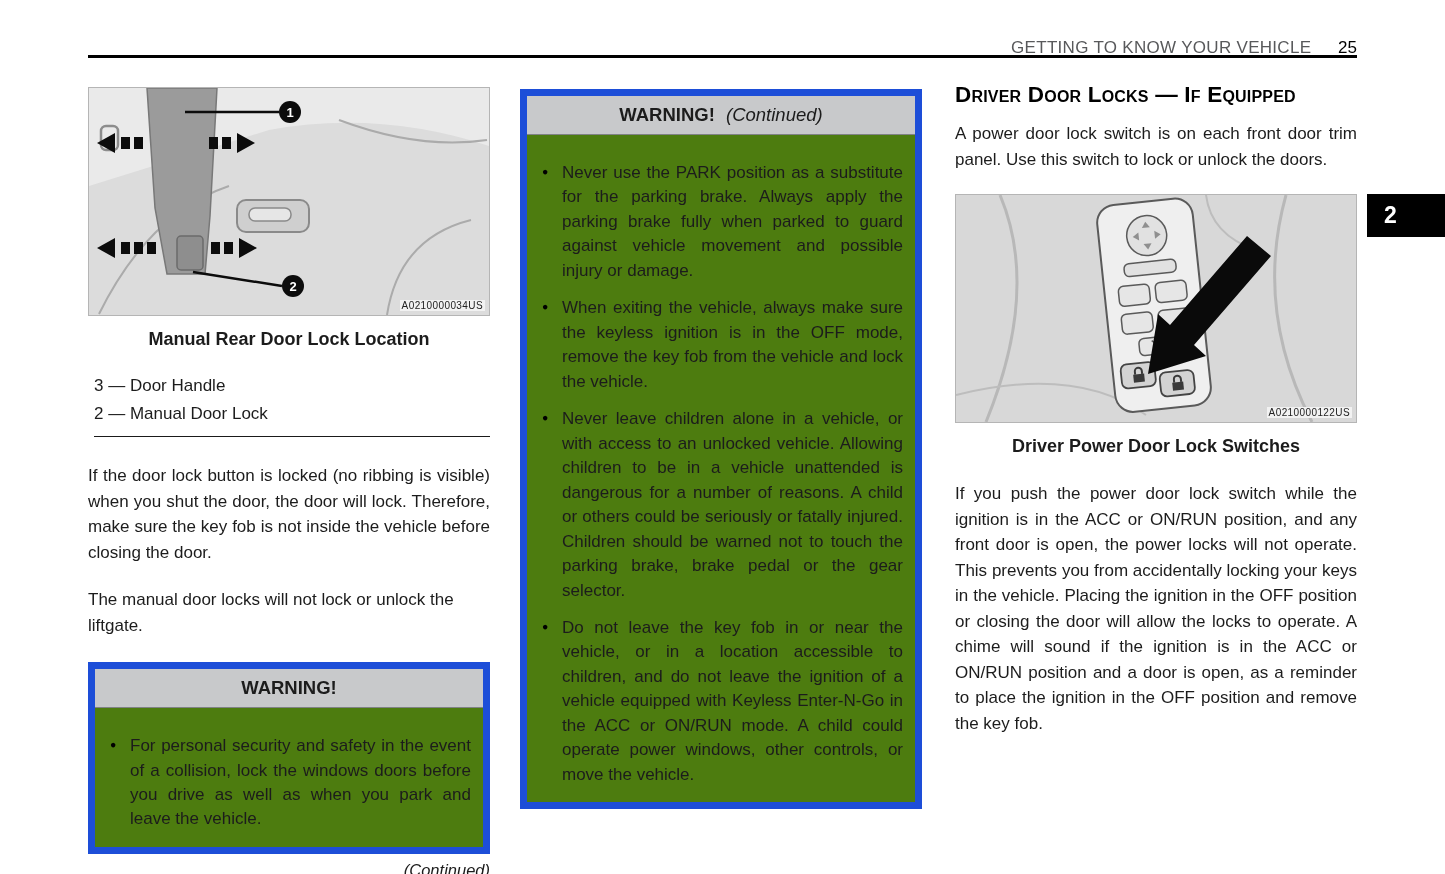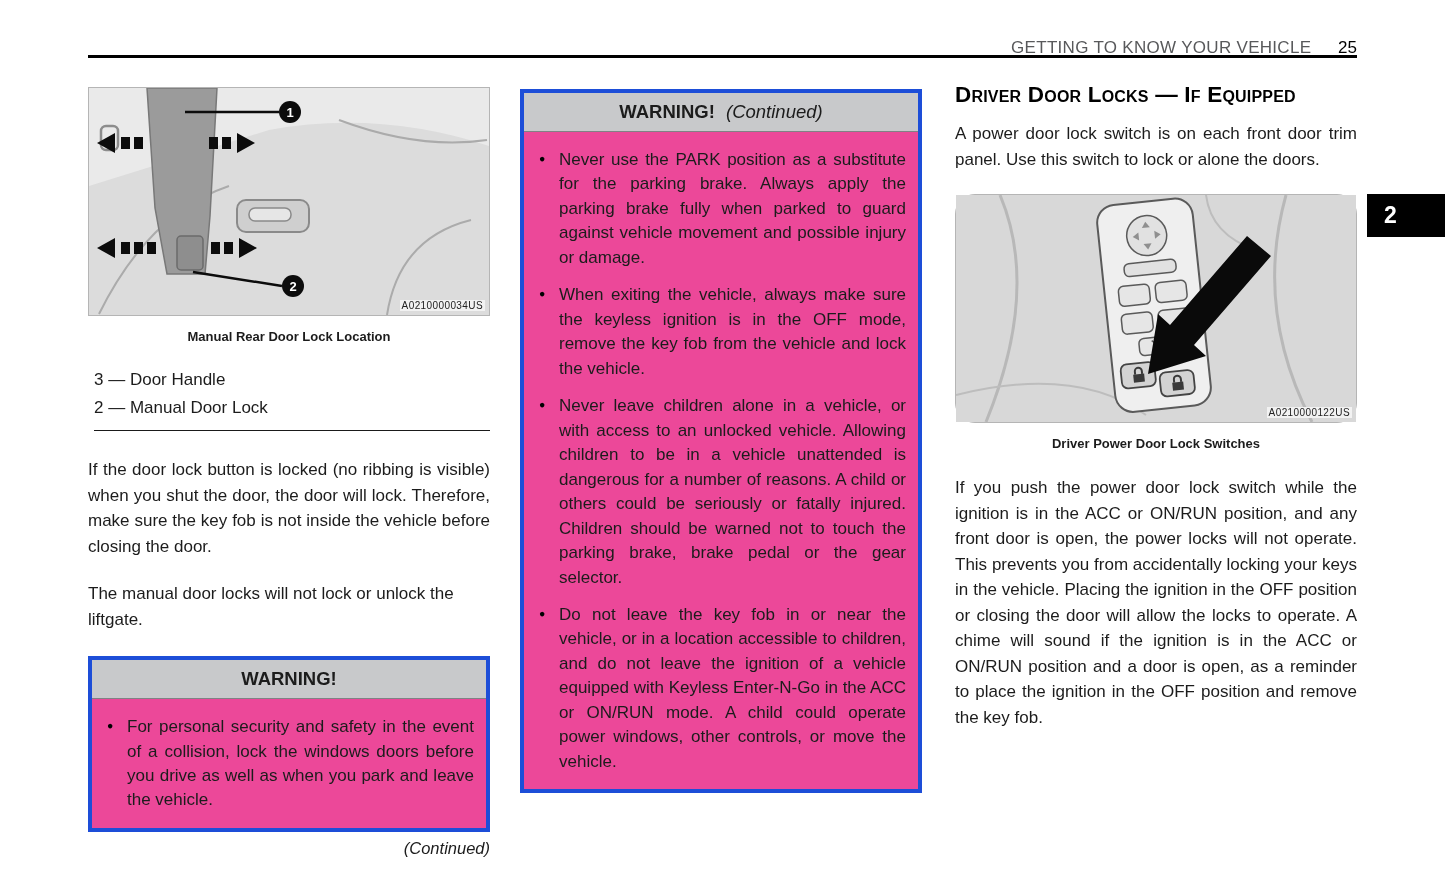--- a/index.html
+++ b/index.html
@@ -22,47 +22,47 @@
   .col-left  { left:88px;  top:87px; }
   .col-mid   { left:520px; top:89px; }
   .col-right { left:955px; top:82px; }
 
   
   .figure { position:relative; }
   .figure svg { display:block; }
   .fig-frame { border:1px solid #b5b5b5; }
   .fig-label { position:absolute; right:4px; bottom:4px; font-size:10px; color:#222;
     background:#f2f2f2; padding:0 2px; letter-spacing:0.4px; }
-  .fig-caption { text-align:center; font-weight:bold; font-size:13px; margin-top:13px; }
+  .fig-caption { text-align:center; font-weight:bold; font-size:18px; margin-top:13px; }
 
   
   .legend { margin-top:22px; font-size:17px; line-height:1.62; padding-left:6px; }
   .legend-rule { height:0; border-bottom:1.5px solid #1a1a1a; margin-top:9px; }
   .para { font-size:17px; line-height:1.5; text-align:justify; margin-top:26px; }
   .note { margin-top:22px; font-size:17px; line-height:1.5; }
   .note .note-label { font-weight:bold; display:block; }
   .continued { text-align:right; font-style:italic; font-size:16.5px; margin-top:7px; }
 
   
-  .warn-box { border:4px solid #1d4ed8; margin-top:24px; background:#ec4899; }
+  .warn-box { border:7px solid #1d4ed8; margin-top:24px; background:#4d7c0f; }
   .warn-header { background:#c8c9cb; border-bottom:1px solid #808285; text-align:center;
     font-size:18.5px; padding:8px 4px; }
   .warn-title { font-weight:bold; }
   .warn-suffix { font-style:italic; margin-left:6px; }
-  .warn-body { padding:16px 12px 15px 8px; }
+  .warn-body { padding:26px 12px 15px 8px; }
   ul.warn-list { margin:0; padding:0; list-style:none; }
   ul.warn-list li { position:relative; padding-left:27px; margin-bottom:13px;
     font-size:17px; line-height:1.44; text-align:justify; }
   ul.warn-list li:last-child { margin-bottom:0; }
   ul.warn-list li::before { content:"●"; position:absolute; left:7px; top:3px; font-size:10.5px; color:#000; }
 
   
   .section-heading { font-size:22.5px; font-weight:bold; font-variant:small-caps; letter-spacing:0.2px; color:#000; }
   .col-right .para.first { margin-top:13px; }
-  .col-right .figure { margin-top:22px;border-radius:20px; }
+  .col-right .figure { margin-top:22px; }
   .col-right .para.second { margin-top:24px; }
 </style>
 </head>
 <body>
 
 <div class="page">
 
   <div class="running-head">
     <span class="title">GETTING TO KNOW YOUR VEHICLE</span>
     <span class="pagenum">25</span>
@@ -159,21 +159,21 @@
           <li>Do not leave the key fob in or near the vehicle, or in a location accessible to children, and do not leave the ignition of a vehicle equipped with Keyless Enter-N-Go in the ACC or ON/RUN mode. A child could operate power windows, other controls, or move the vehicle.</li>
         </ul>
       </div>
     </div>
   </div>
 
   <div class="col col-right">
 
     <div class="section-heading">Driver Door Locks — If Equipped</div>
 
-    <p class="para first">A power door lock switch is on each front door trim panel. Use this switch to lock or alone the doors.</p>
+    <p class="para first">A power door lock switch is on each front door trim panel. Use this switch to lock or unlock the doors.</p>
 
     <div class="figure fig-frame">
       <svg viewBox="0 0 400 227" width="400" height="227">
         <rect width="400" height="227" fill="#d8d8d8"></rect>
         <path d="M330,0 Q298,115 356,227" stroke="#b8b8b8" fill="none" stroke-width="3"></path>
         <path d="M44,0 Q84,95 30,227" stroke="#b8b8b8" fill="none" stroke-width="3"></path>
         <path d="M0,200 Q120,170 190,220" stroke="#bdbdbd" fill="none" stroke-width="2"></path>
         <path d="M250,0 Q255,40 300,55" stroke="#bdbdbd" fill="none" stroke-width="2"></path>
         <g transform="rotate(-6 200 110)">
           <rect x="150" y="6" width="96" height="208" rx="18" fill="#efefef" stroke="#5a5a5a" stroke-width="2"></rect>

